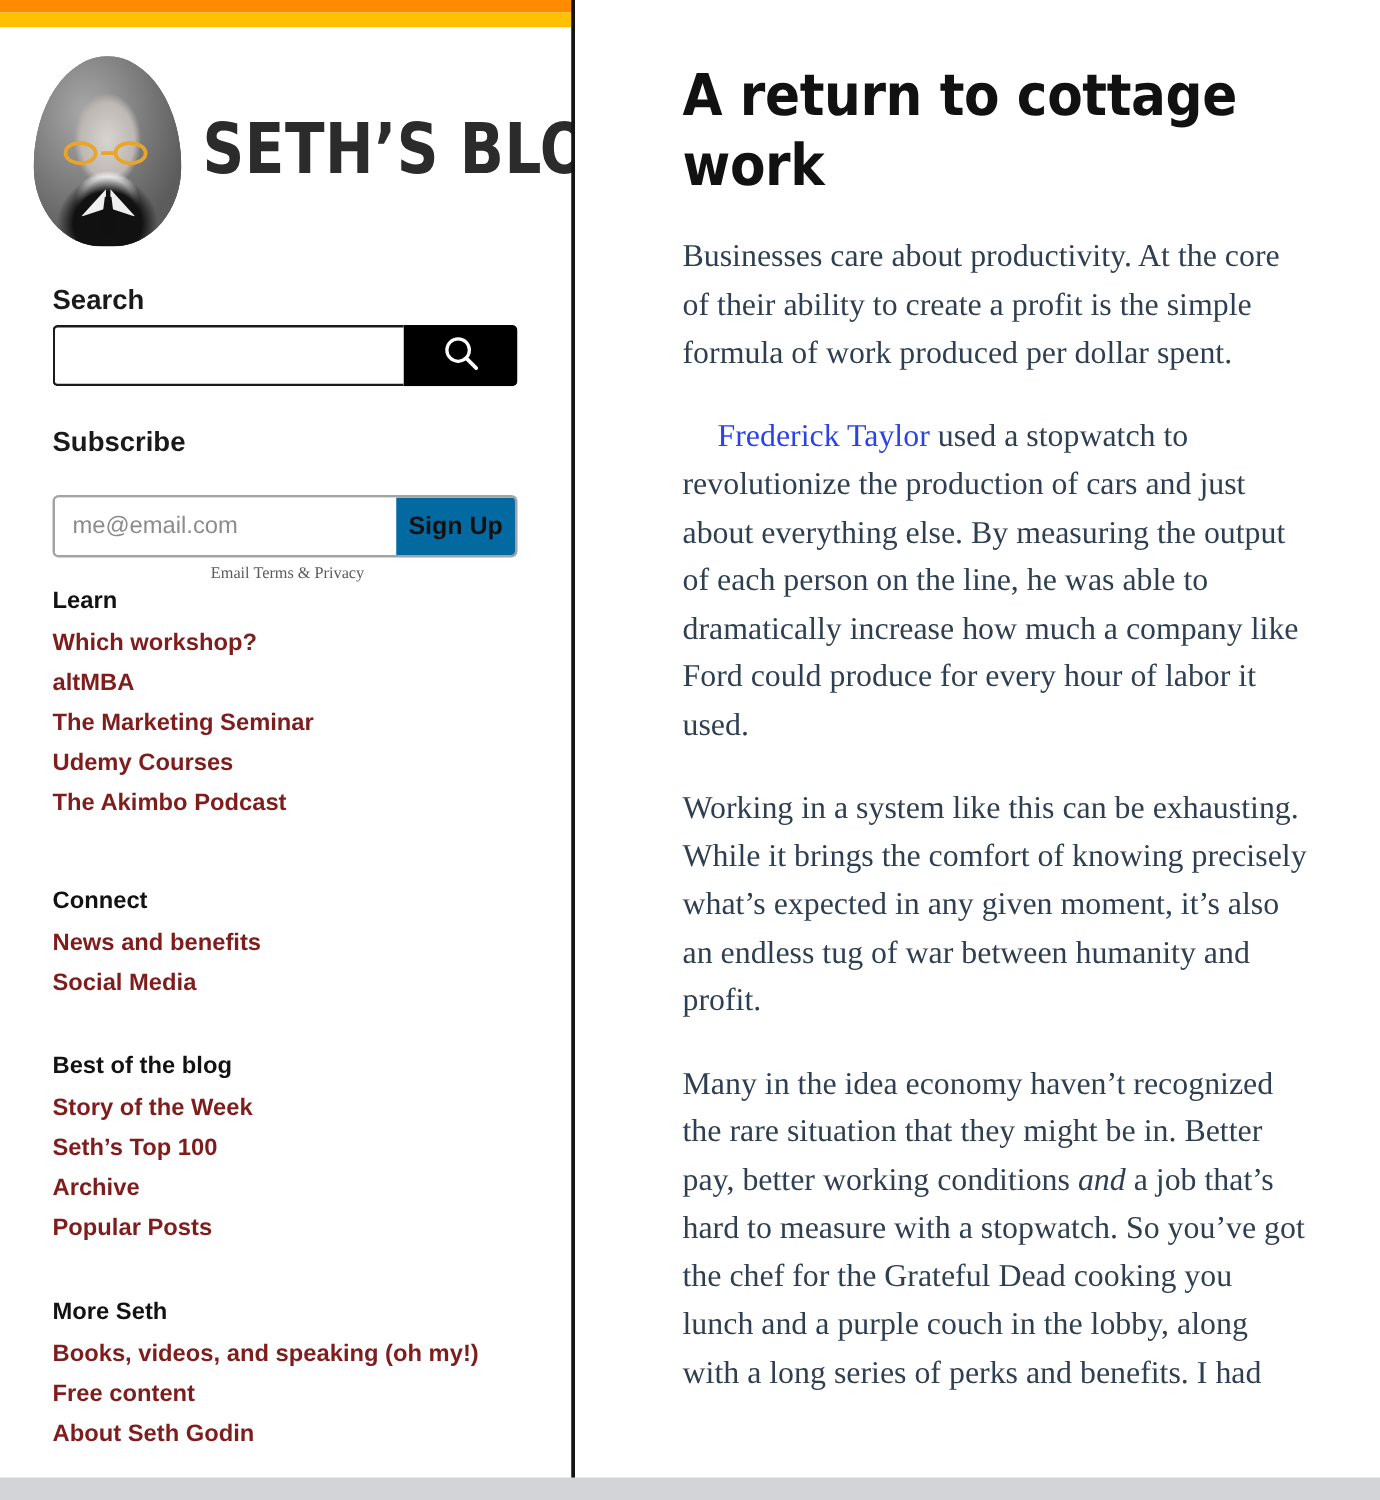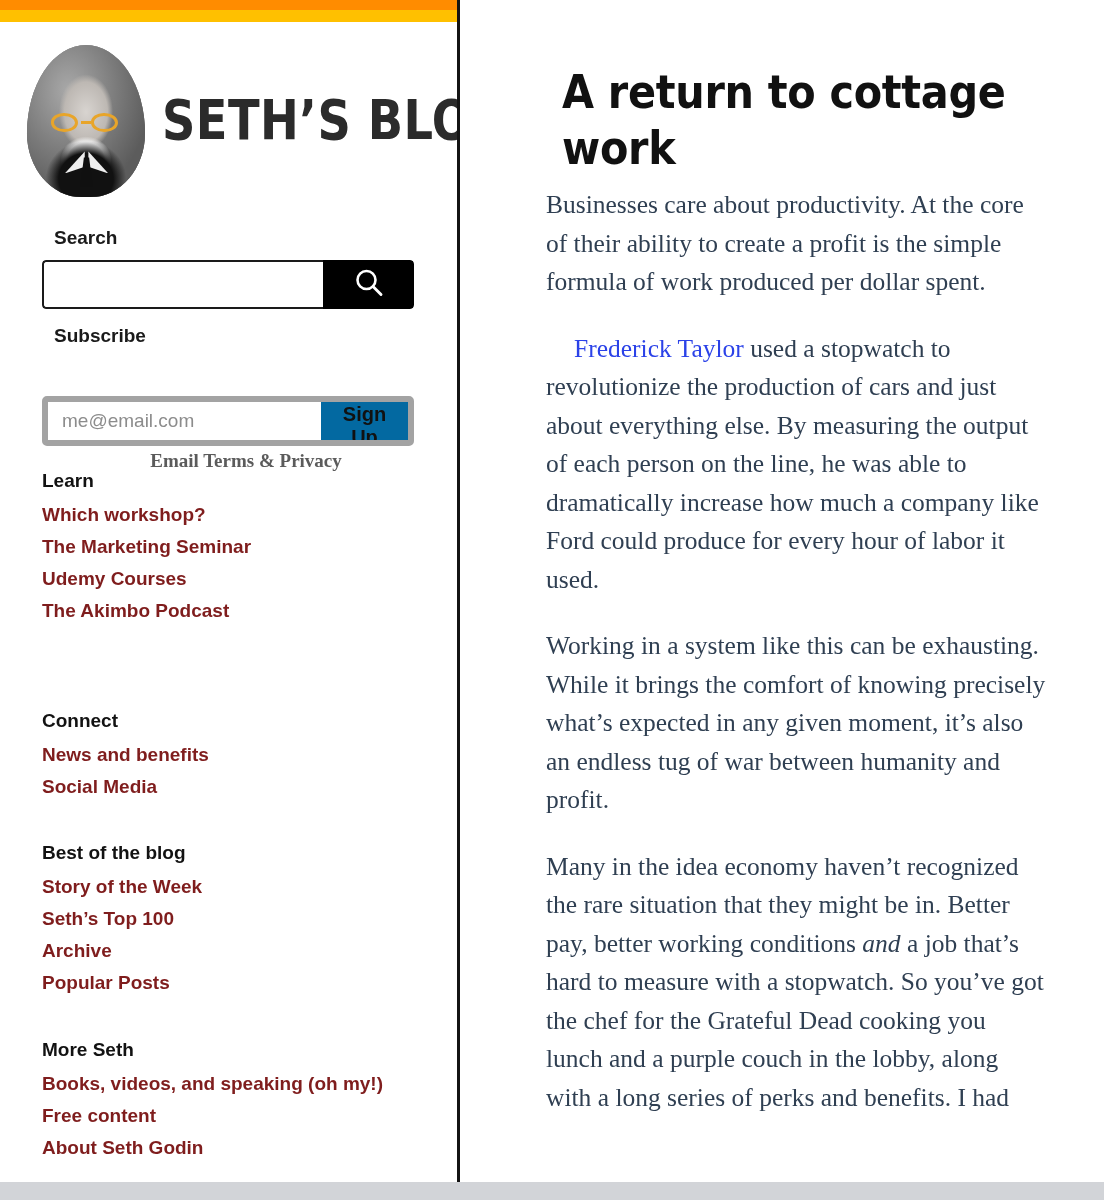--- a/index.html
+++ b/index.html
@@ -153,26 +153,25 @@
     transform: scaleX(0.92);
     transform-origin: left center;
     white-space: nowrap;
   }
 
   
   .sec-label {
     position: absolute;
     left: 42px;
     font-weight: bold;
-    font-size: 19px;
+    font-size: 22px;
     color: #1a1a1a;
-    margin-left: 12px;
   }
   .label-search { top: 205px; }
-  .label-subscribe { top: 303px; }
+  .label-subscribe { top: 319px; }
 
   .search-row {
     position: absolute;
     left: 42px;
     top: 238px;
     width: 372px;
     height: 49px;
     display: flex;
     border-radius: 4px;
     overflow: hidden;
@@ -205,21 +204,21 @@
 
   .subscribe-row {
     position: absolute;
     left: 42px;
     top: 374px;
     width: 372px;
     height: 50px;
     display: flex;
     border-radius: 5px;
     overflow: hidden;
-    border: 6px solid #a3a3a3;
+    border: 2px solid #a3a3a3;
     box-sizing: border-box;
     justify-content: space-between;
   }
   .email-input {
     flex: 1 1 auto;
     border: none;
     outline: none;
     font-size: 19px;
     padding: 0 14px;
     font-family: "Liberation Sans", sans-serif;
@@ -232,29 +231,28 @@
     background: #0369a1;
     border: none;
     font-family: "Liberation Sans", sans-serif;
     font-weight: bold;
     font-size: 20px;
     color: #111;
     cursor: pointer;
   }
   .terms {
     position: absolute;
-    left: 60px;
+    left: 44px;
     top: 428px;
     width: 372px;
     text-align: center;
     font-family: "Liberation Serif", serif;
-    font-size: 19px;
+    font-size: 13px;
     color: #5b5b5b;
     cursor: pointer;
-    font-weight: bold;
   }
 
   
   .navgroup { position: absolute; left: 42px; width: 400px; }
   .nav-title {
     font-weight: bold;
     font-size: 19px;
     color: #121212;
     margin: 0 0 7px 0;
     line-height: 22px;
@@ -289,21 +287,21 @@
     position: absolute;
     left: 86px;
     top: 48px;
     width: 500px;
     font-family: "Liberation Sans Narrow", "DejaVu Sans Condensed", "Liberation Sans", sans-serif;
     font-weight: bold;
     font-size: 46px;
     line-height: 56px;
     letter-spacing: -0.3px;
     color: #111111;
-    margin: 16px;
+    margin: 0;
   }
   .post-body {
     position: absolute;
     left: 86px;
     top: 186px;
     width: 500px;
     font-family: "Liberation Serif", serif;
     font-size: 25.5px;
     line-height: 38.5px;
     color: #2f3f52;
@@ -358,20 +356,21 @@
     <div class="sec-label label-subscribe">Subscribe</div>
     <form class="subscribe-row">
       <input class="email-input" type="text" placeholder="me@email.com" style="">
       <button class="signup-btn" type="submit">Sign Up</button>
     </form>
     <div class="terms">Email Terms &amp; Privacy</div>
 
     <nav class="navgroup g-learn">
       <div class="nav-title">Learn</div>
       <a class="nav-link">Which workshop?</a>
+      <a class="nav-link">altMBA</a>
       <a class="nav-link">The Marketing Seminar</a>
       <a class="nav-link">Udemy Courses</a>
       <a class="nav-link">The Akimbo Podcast</a>
     </nav>
 
     <nav class="navgroup g-connect">
       <div class="nav-title">Connect</div>
       <a class="nav-link">News and benefits</a>
       <a class="nav-link">Social Media</a>
     </nav>

